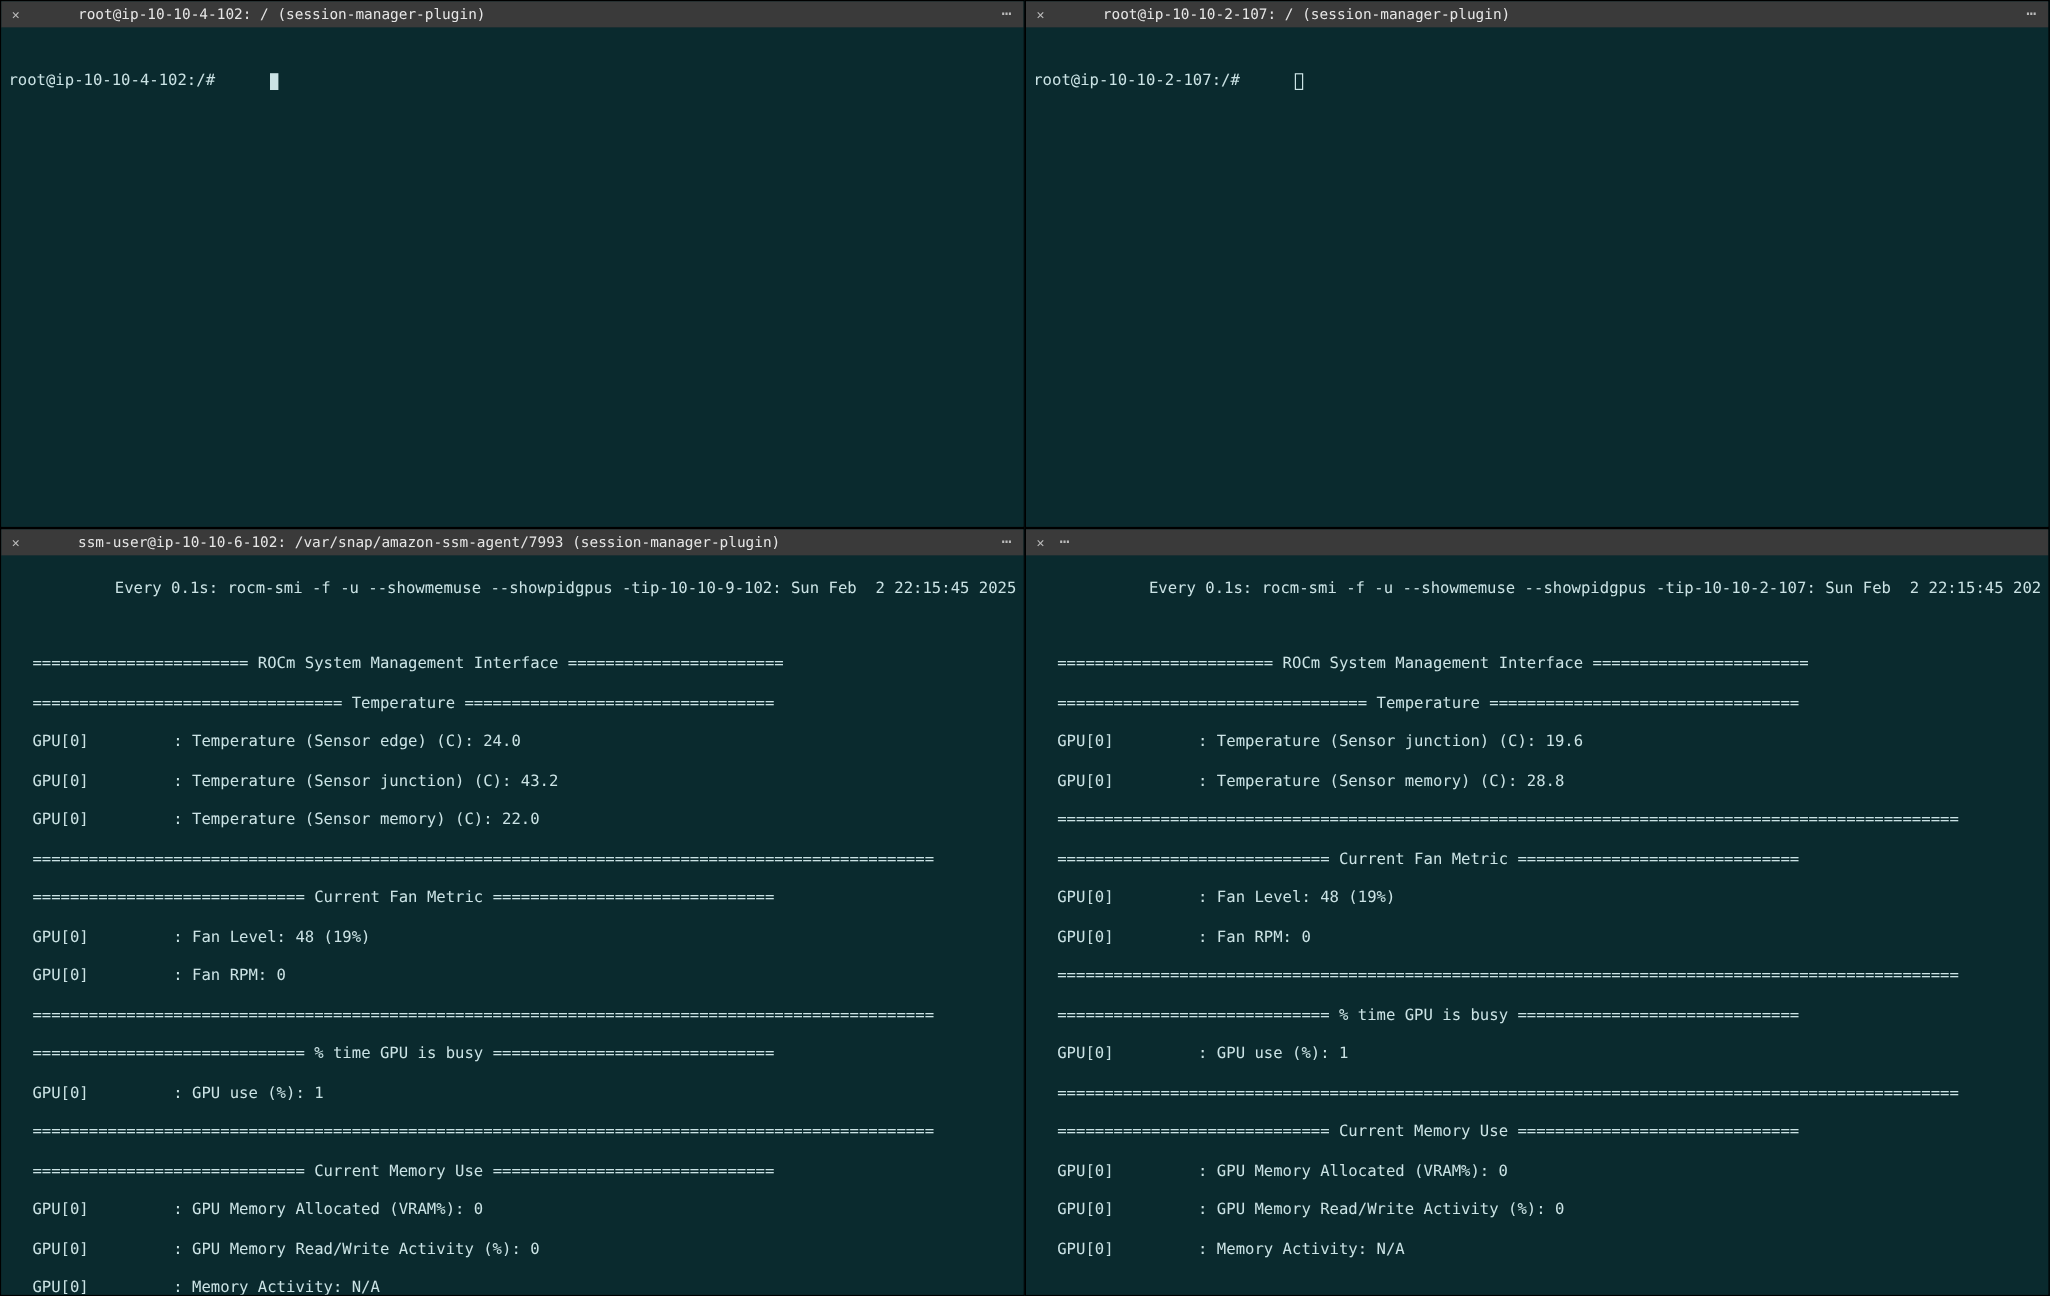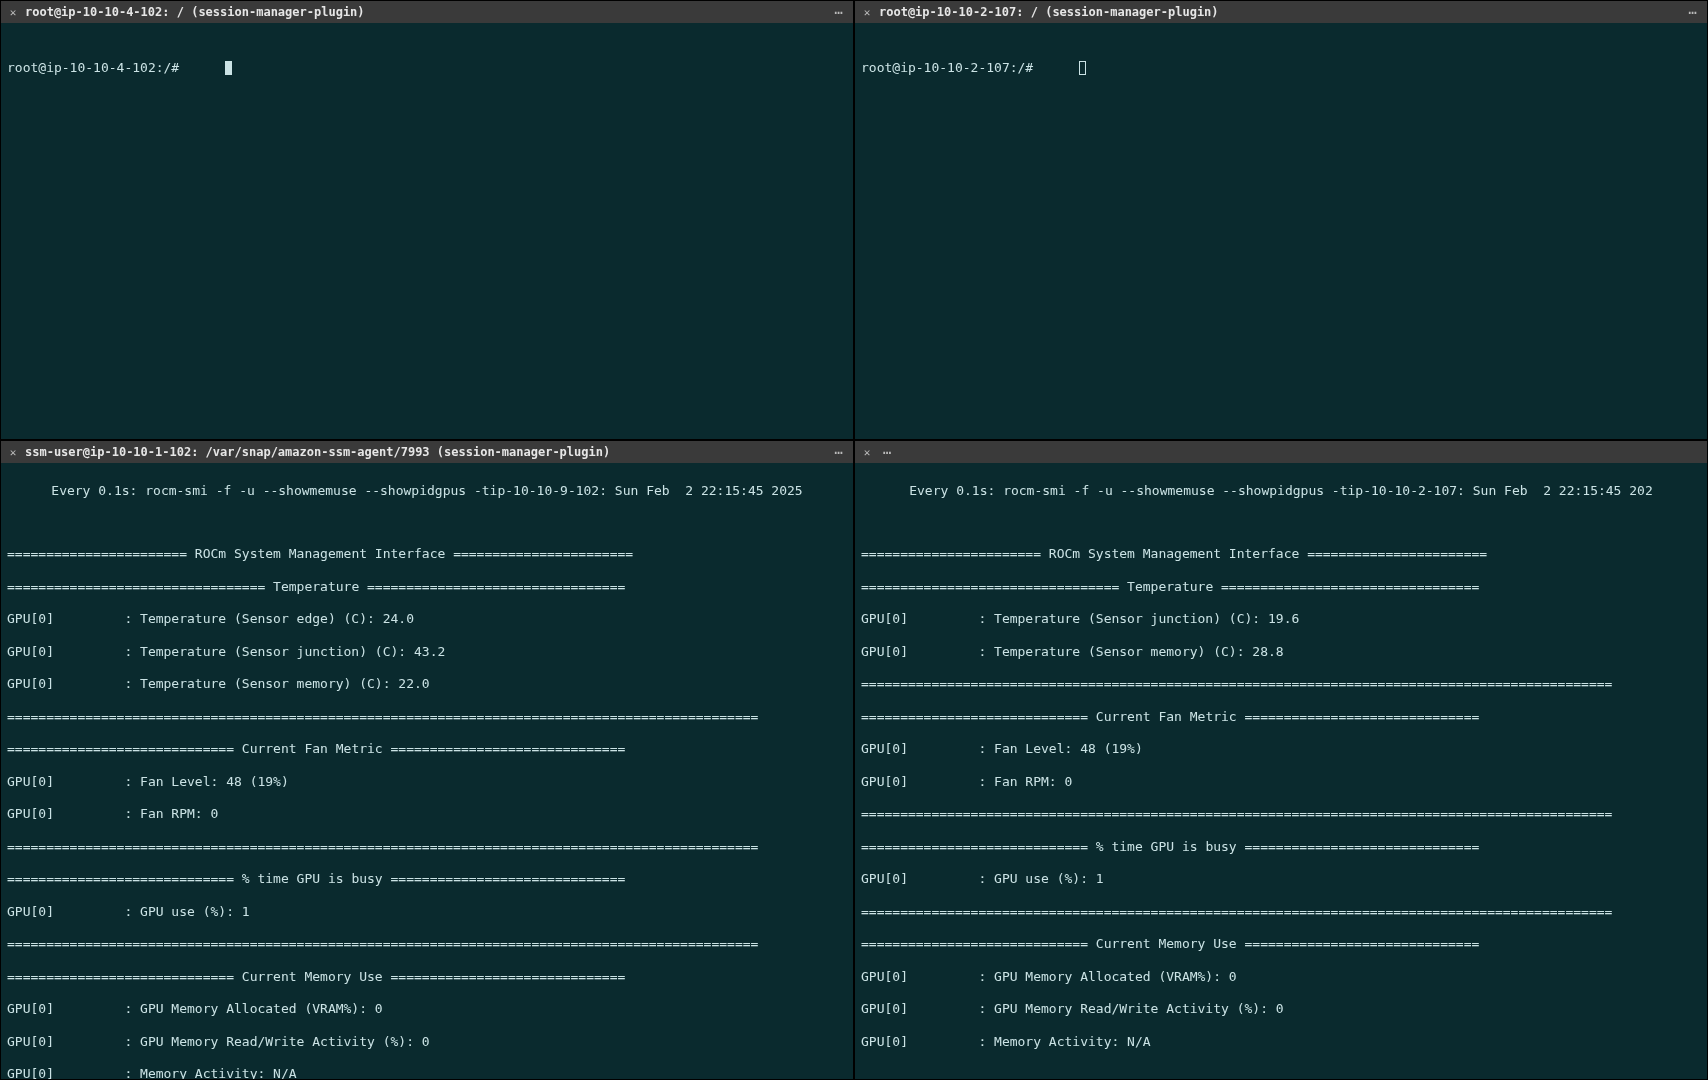--- a/index.html
+++ b/index.html
@@ -49,21 +49,22 @@
     color: #bbb;
     font-size: 11px;
     line-height: 1;
     cursor: pointer;
   }
   .titlebar .title {
     flex: 1;
     white-space: nowrap;
     overflow: hidden;
     text-overflow: ellipsis;
-    font-weight: 700;
+    font-weight: 400;
+    margin-left: 40px;
   }
   .titlebar .menu {
     color: #bbb;
     font-size: 14px;
     cursor: pointer;
     padding: 0 4px;
   }
   .term {
     flex: 1;
     background: #0a2a2e;
@@ -86,30 +87,31 @@
     margin-left: 2px;
   }
   .cursor.hollow {
     background: transparent;
     border: 1px solid #cbe3e5;
     width: 7px;
     height: 14px;
   }
   .watch-header {
     display: flex;
-    justify-content: center;
+    justify-content: flex-end;
   }
   .section {
     margin-top: 14px;
   }
   .hr {
     color: #cbe3e5;
   }
   .row {
     display: block;
+    margin-left: 20px;
   }
 </style>
 </head>
 <body>
 
 <div class="grid">
 
   <div class="pane">
     <div class="titlebar">
       <span class="close">✕</span>
@@ -134,21 +136,21 @@
       <div class="prompt-line">
         <span>root@ip-10-10-2-107:/# </span>
         <span class="cursor hollow"></span>
       </div>
     </div>
   </div>
 
   <div class="pane">
     <div class="titlebar">
       <span class="close">✕</span>
-      <span class="title">ssm-user@ip-10-10-1-102: /var/snap/amazon-ssm-agent/7993 (session-manager-plugin)</span>
+      <span class="title">ssm-user@ip-10-10-6-102: /var/snap/amazon-ssm-agent/7993 (session-manager-plugin)</span>
       <span class="menu">⋯</span>
     </div>
     <div class="term">
 <div class="watch-header"><span>Every 0.1s: rocm-smi -f -u --showmemuse --showpidgpus -t</span><span>ip-10-10-9-102: Sun Feb  2 22:15:45 2025</span></div>
 <div class="section">
 <div class="row"><span>=======================</span> <span>ROCm System Management Interface</span> <span>=======================</span></div>
 <div class="row">================================= <span>Temperature</span> =================================</div>
 <div class="row">GPU[0]         : Temperature (Sensor edge) (C): 24.0</div>
 <div class="row">GPU[0]         : Temperature (Sensor junction) (C): 43.2</div>
 <div class="row">GPU[0]         : Temperature (Sensor memory) (C): 22.0</div>

